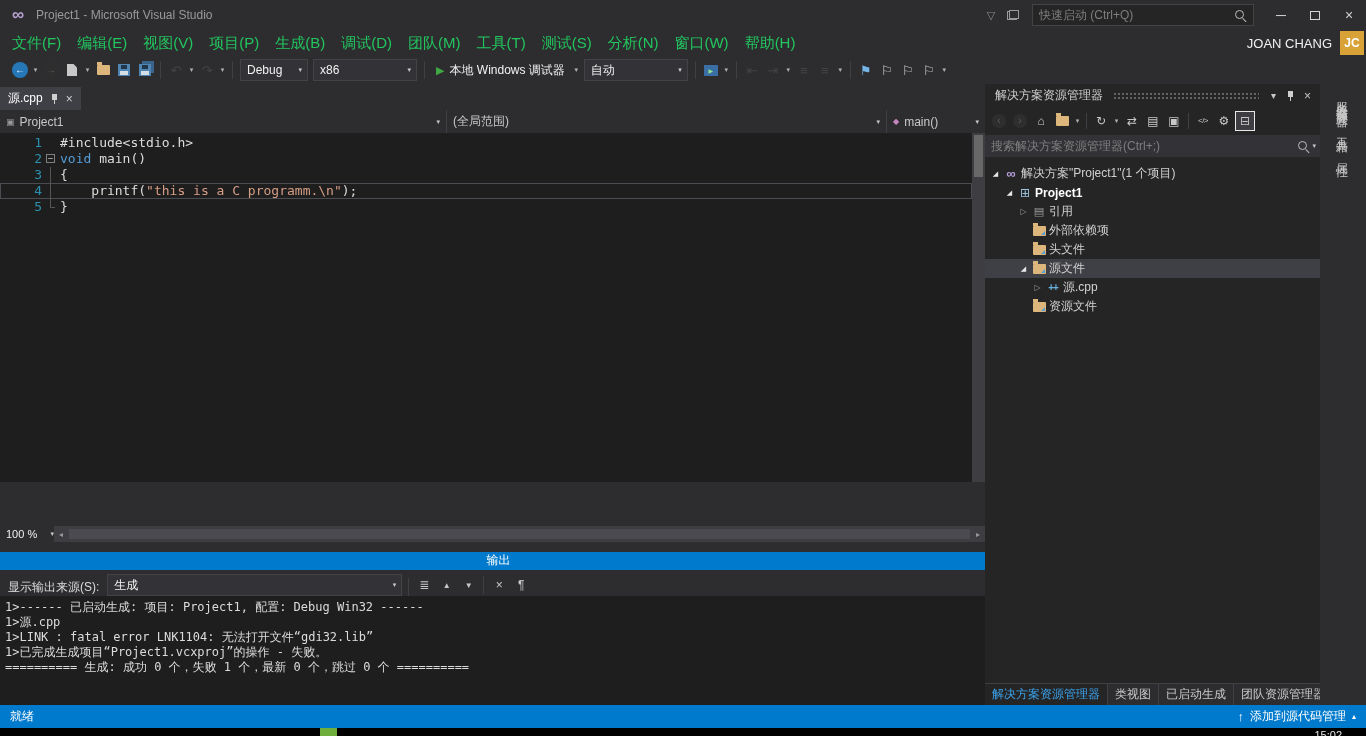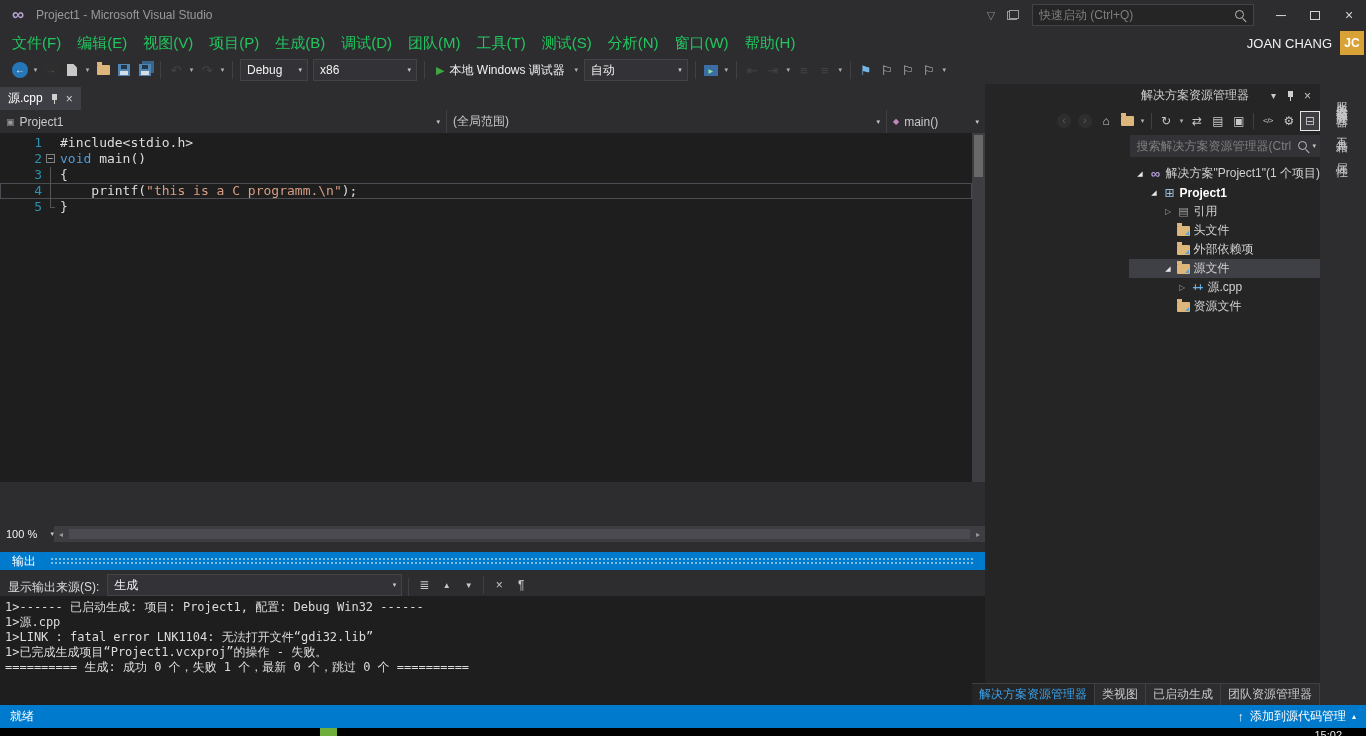--- a/index.html
+++ b/index.html
@@ -100,33 +100,33 @@
 
   .zoom-row{height:16px;display:flex;align-items:center;background:var(--chrome);margin-top:44px;}
   .zoom-box{width:54px;display:flex;align-items:center;padding-left:6px;gap:5px;font-size:11px;color:#f1f1f1;height:100%;}
   .h-scroll{flex:1;height:100%;background:#3e3e42;display:flex;align-items:center;}
   .h-arrow{width:14px;text-align:center;color:#999;font-size:8px;}
   .h-track{flex:1;height:10px;margin:0 1px;background:#4a4a50;}
 
   .splitter{height:10px;background:var(--chrome);}
 
   .output{flex:1;display:flex;flex-direction:column;min-height:0;}
-  .output-title{height:18px;background:var(--accent);display:flex;align-items:center;padding-left:12px;color:#fff;font-size:12px;}
+  .output-title{height:18px;background:var(--accent);display:flex;align-items:center;padding-left:12px;color:#fff;font-size:12px;flex-direction:column;}
   .drag-dots{flex:1;align-self:stretch;margin:5px 10px 4px 14px;background-image:radial-gradient(circle,rgba(255,255,255,.5) 1px,transparent 1.4px);background-size:4px 4px;}
   .drag-dots.gray{background-image:radial-gradient(circle,rgba(150,150,150,.55) 1px,transparent 1.4px);margin:8px 6px 7px 10px;}
   .output-toolbar{height:26px;display:flex;align-items:flex-end;padding-left:8px;background:var(--chrome);color:#dcdcdc;}
   .output-label{font-size:12px;margin-right:6px;white-space:nowrap;}
   .output-combo{width:295px;}
   .output-icons{display:flex;align-items:center;}
   .ot-icon{width:22px;height:22px;display:flex;align-items:center;justify-content:center;color:#c8c8c8;font-size:12px;}
   .output-text{flex:1;background:var(--editor);font-family:"DejaVu Sans Mono","Liberation Mono",monospace;font-size:12px;line-height:15px;color:#dcdcdc;padding:4px 0 0 5px;overflow:hidden;}
   .output-line{white-space:pre;}
 
   
-  .se{width:335px;margin-left:0;background:var(--panel);display:flex;flex-direction:column;min-height:0;align-items:flex-end;}
+  .se{width:335px;margin-left:0;background:var(--panel);display:flex;flex-direction:column;min-height:0;}
   .se-title{height:23px;display:flex;align-items:center;padding:0 4px 0 10px;color:#ccc;font-size:12px;}
   .se-ico{width:17px;height:17px;display:flex;align-items:center;justify-content:center;color:#c8c8c8;font-size:10px;flex:none;}
   .se-toolbar{height:27px;display:flex;align-items:center;padding-left:4px;gap:1px;}
   .se-tb-icon{width:20px;height:20px;display:flex;align-items:center;justify-content:center;color:#c8c8c8;font-size:12px;}
   .se-tb-icon.disabled{color:#666;filter:grayscale(1) brightness(.65);}
   .se-tb-icon.checked{border:1px solid #e8e8e8;background:#3e3e42;}
   .se-sep{width:1px;height:16px;background:var(--border);margin:0 3px;}
   .se-search{height:22px;margin:1px 0 2px 0;background:#333337;display:flex;align-items:center;padding-right:4px;}
   .se-search input{flex:1;background:transparent;border:0;outline:0;color:#9a9a9a;font-size:12px;padding:0 6px;font-family:inherit;min-width:0;}
   .magnifier.small{margin-right:2px;}
@@ -492,28 +492,28 @@
             <span class="tree-icon">
               <span class="ti-refs">▤</span>
             </span>
             <span class="tree-label">引用</span>
           </div>
           <div class="tree-row" style="padding-left: 32px;">
             <span class="tree-arrow"></span>
             <span class="tree-icon">
               <span class="ti-folder"></span>
             </span>
-            <span class="tree-label">头文件</span>
+            <span class="tree-label">外部依赖项</span>
           </div>
           <div class="tree-row" style="padding-left: 32px;">
             <span class="tree-arrow"></span>
             <span class="tree-icon">
               <span class="ti-folder"></span>
             </span>
-            <span class="tree-label">外部依赖项</span>
+            <span class="tree-label">头文件</span>
           </div>
           <div class="tree-row selected" style="padding-left: 32px;">
             <span class="tree-arrow">◢</span>
             <span class="tree-icon">
               <span class="ti-folder"></span>
             </span>
             <span class="tree-label">源文件</span>
           </div>
           <div class="tree-row" style="padding-left: 46px;">
             <span class="tree-arrow col">▷</span>

